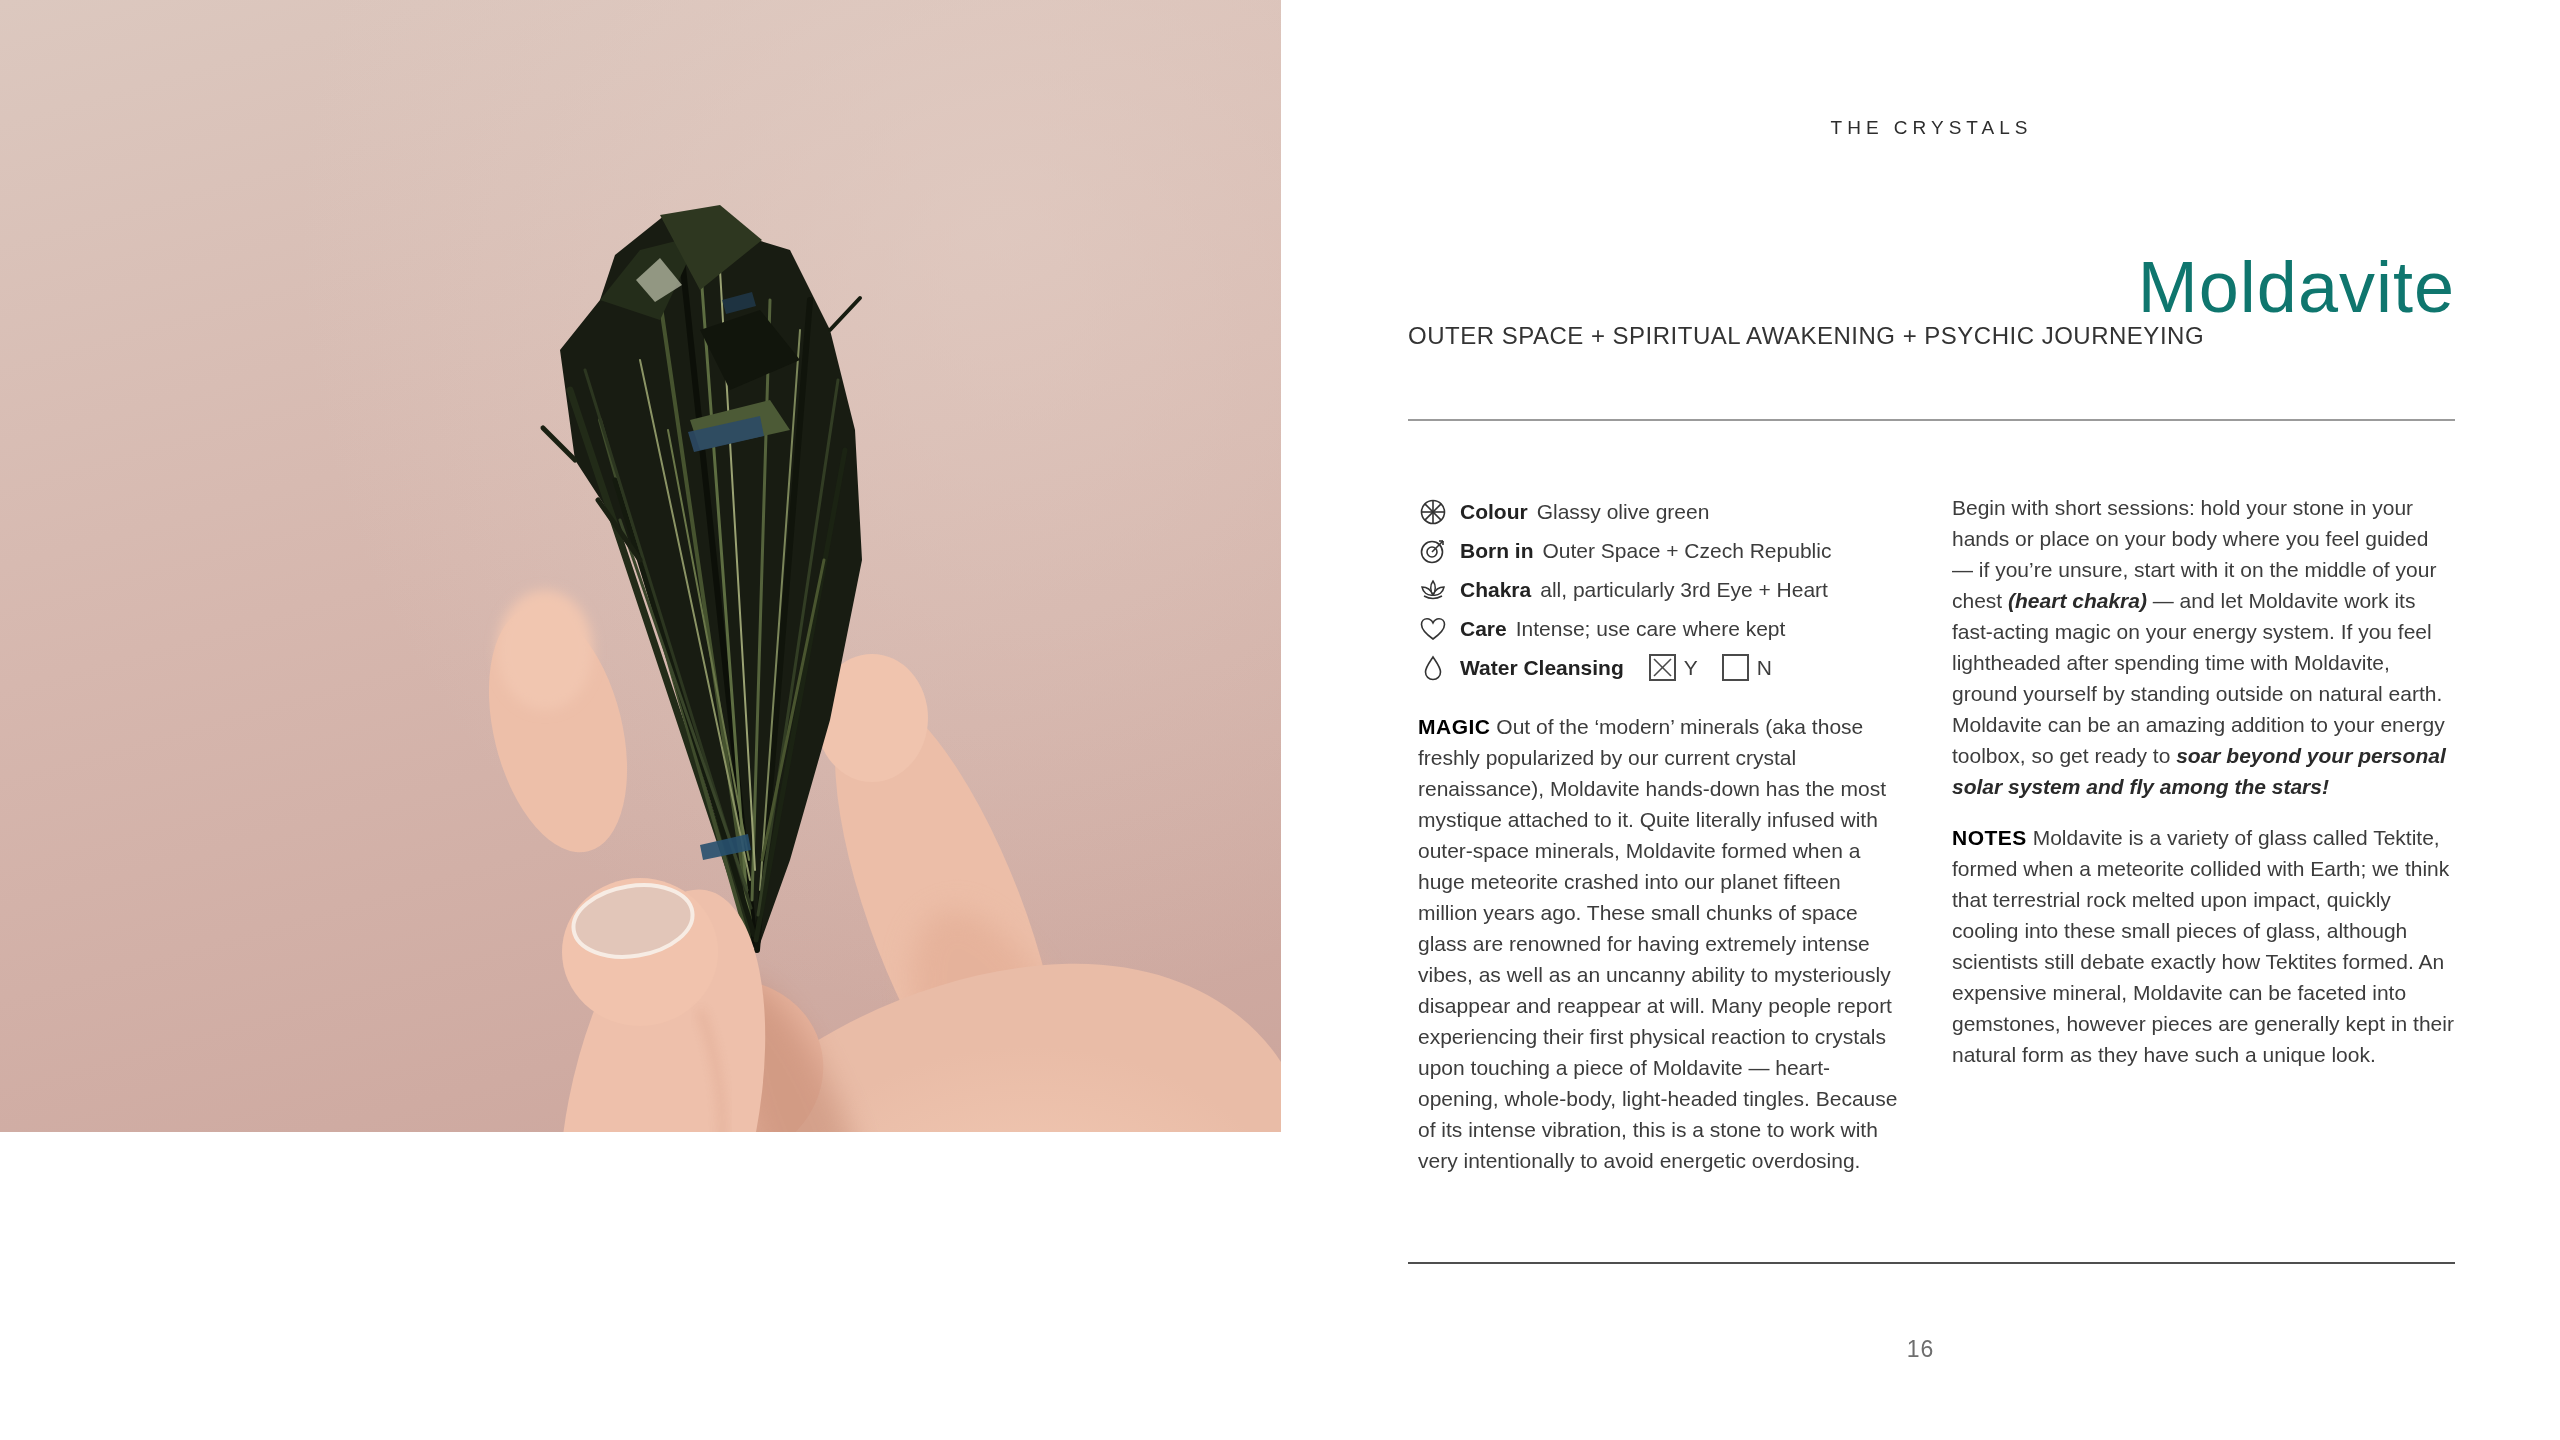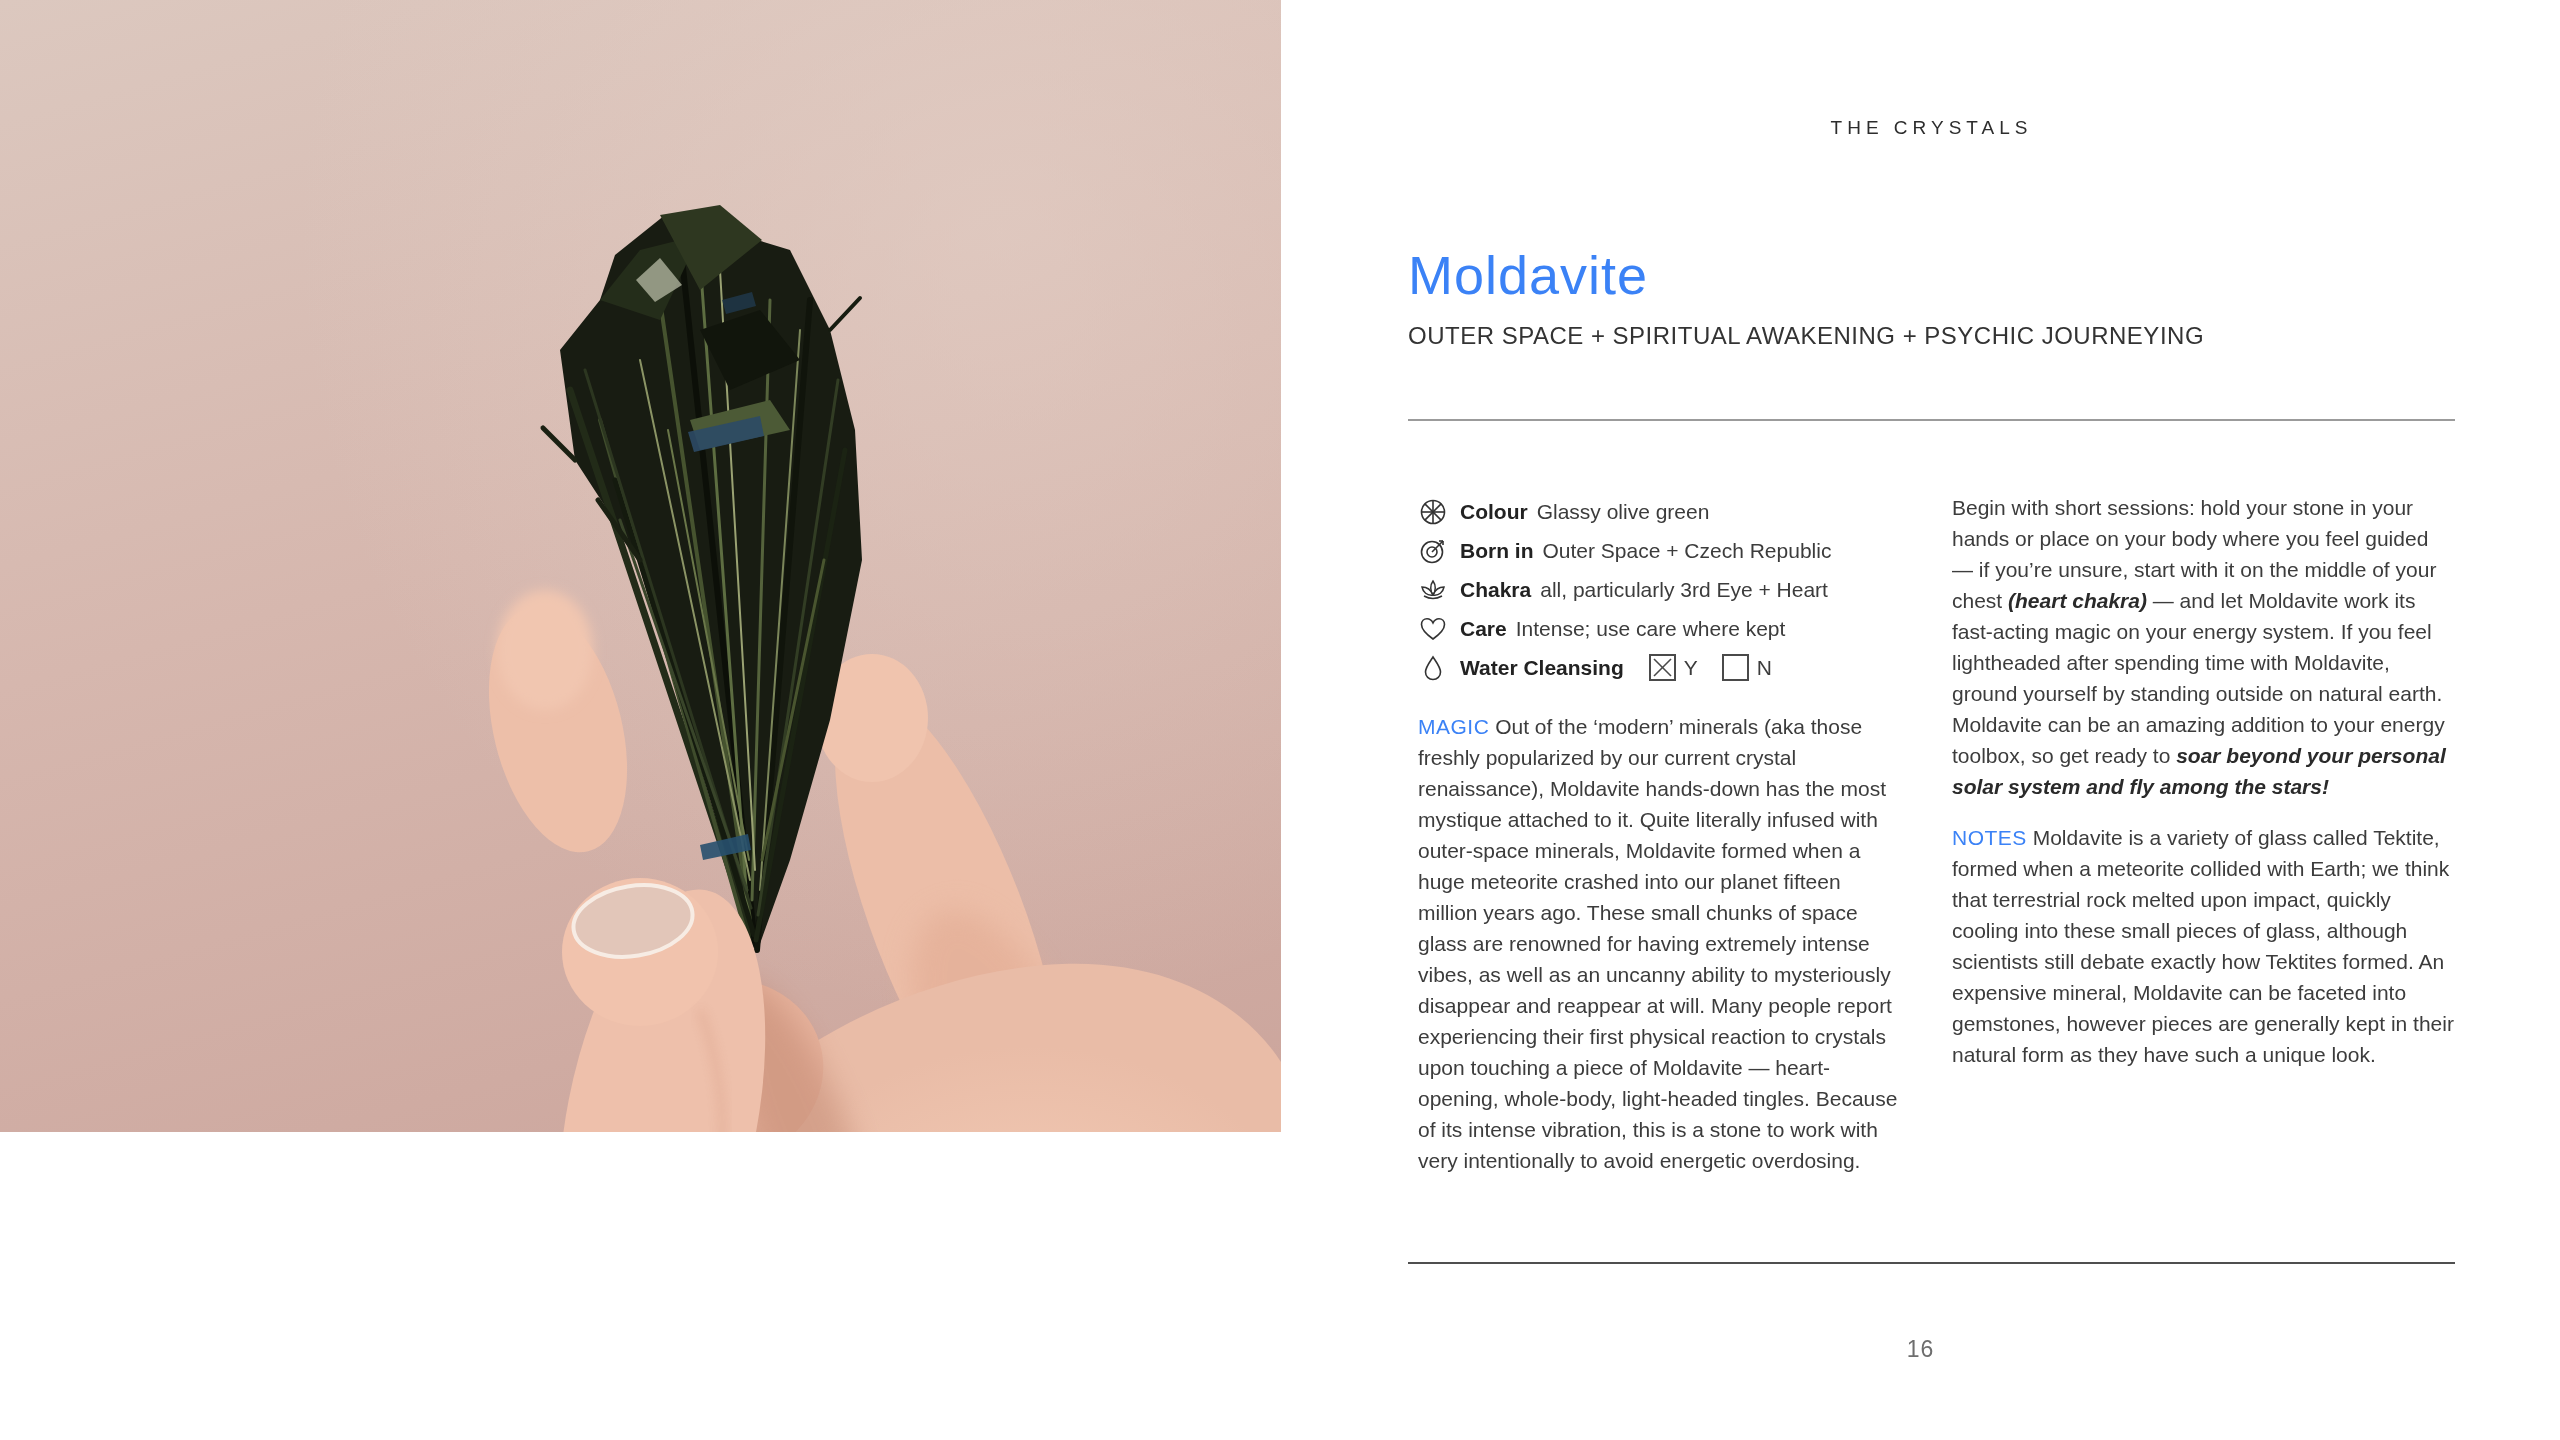--- a/index.html
+++ b/index.html
@@ -22,22 +22,22 @@
   .text-page{
     position:absolute;left:1281px;top:0;width:1279px;height:1440px;background:#fff;
     color:#3a3a3a;
   }
   .content{position:absolute;left:127px;top:0;width:1047px;height:1132px;}
   .kicker{
     position:absolute;top:117px;left:0;width:100%;text-align:center;
     font-size:19px;letter-spacing:5px;color:#2d2d2d;font-weight:400;
   }
   .title{
-    position:absolute;top:211px;left:0;width:100%;text-align:left;
-    font-size:54px;line-height:56px;font-weight:300;color:#3b82f6;letter-spacing:1px;
+    position:absolute;top:211px;left:0;width:100%;text-align:right;
+    font-size:72px;line-height:56px;font-weight:300;color:#0f766e;letter-spacing:1px;
   }
   .subtitle{
     position:absolute;top:322px;left:0;width:100%;text-align:left;
     font-size:24px;letter-spacing:0.5px;color:#333;
   }
   .divider{position:absolute;left:0;width:100%;border:0;margin:0;}
   .divider.top{top:419px;border-top:2px solid #9b9b9b;}
   .divider.bottom{top:1262px;border-top:2px solid #4f4f4f;}
   .col{position:absolute;font-size:21px;line-height:31px;color:#3c3c3c;}
   .col-left{left:10px;top:492px;width:486px;}
@@ -46,21 +46,21 @@
   .prop-icon{width:30px;height:30px;margin-right:12px;flex:0 0 30px;}
   .prop-icon svg{display:block;}
   .prop-label{font-weight:700;color:#222;margin-right:9px;}
   .prop-value{color:#3c3c3c;}
   .checkbox{width:23px;height:23px;border:2px solid #4a4a4a;display:inline-block;
     position:relative;vertical-align:-4px;margin-left:16px;margin-right:8px;}
   .checkbox.second{margin-left:24px;}
   .checkbox svg{position:absolute;left:0;top:0;}
   .para{margin:0;}
   .magic-para{margin-top:24px;}
-  .para .lead{font-weight:400;color:#3b82f6;letter-spacing:0.5px;}
+  .para .lead{font-weight:700;color:#000000;letter-spacing:0.5px;}
   .notes-para{margin-top:20px;}
   .em{font-weight:700;font-style:italic;color:#2a2a2a;}
   .text-page .page-num{
     position:absolute;left:0;top:1336px;width:1279px;text-align:center;
     font-size:23px;color:#6e6e6e;letter-spacing:1px;
   }
 </style>
 </head>
 <body>
 

